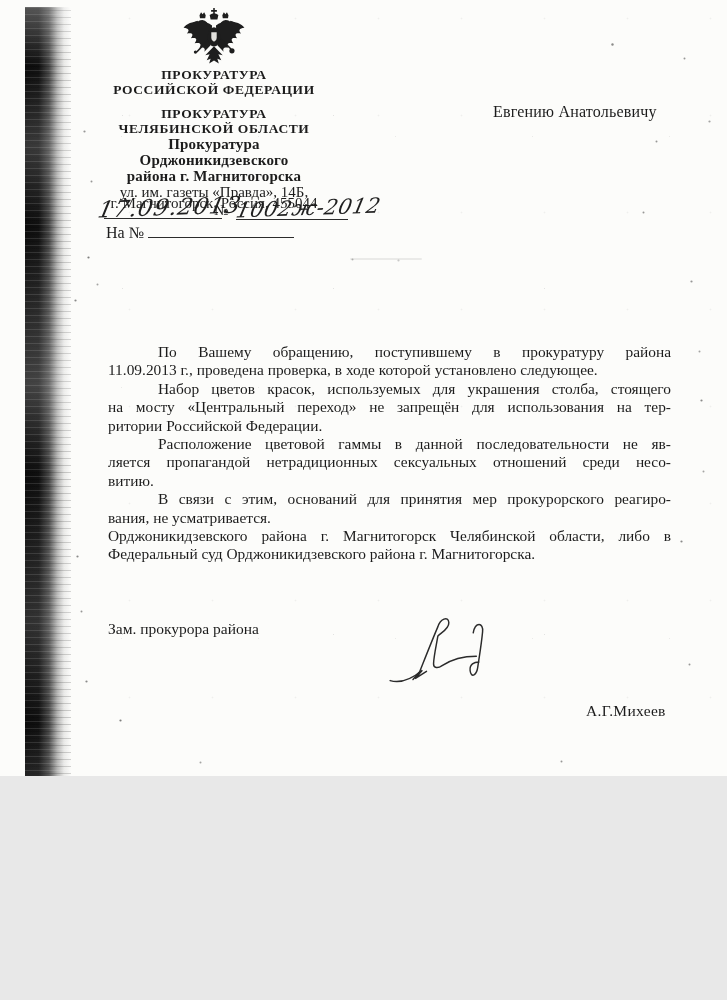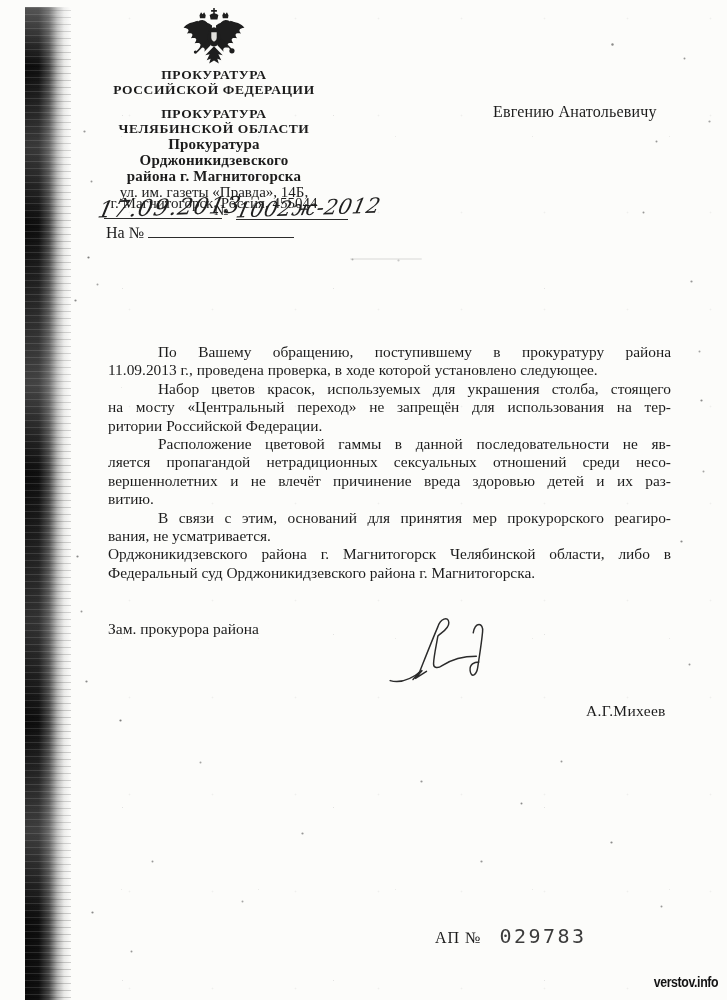--- a/index.html
+++ b/index.html
@@ -1,17 +1,17 @@
 <!DOCTYPE html>
 <html lang="ru"><head>
 <meta charset="utf-8">
 <style>
   html,body{margin:0;padding:0;background:#e8e8e8;}
   .page{
-    position:relative;width:727px;height:1000px;margin:0 auto;
+    position:relative;width:727px;height:776px;margin:0 auto;
     background-color:#fcfcfa;overflow:hidden;
     font-family:"Liberation Serif", serif;color:#1c1c1c;
     background-image:
       radial-gradient(circle, rgba(0,0,0,.10) .5px, transparent 1px),
       radial-gradient(circle, rgba(0,0,0,.07) .5px, transparent 1px),
       radial-gradient(circle, rgba(0,0,0,.05) .6px, transparent 1.2px);
     background-size:211px 173px,137px 251px,83px 97px;
     background-position:17px 29px,53px 11px,5px 67px;
   }
   
@@ -129,21 +129,20 @@
   <div class="addressee">Евгению Анатольевичу</div>
 
   <div class="body-text">
       <div class="bline ind jf">По Вашему обращению, поступившему  в прокуратуру района</div>
       <div class="bline">11.09.2013 г., проведена проверка,  в ходе которой установлено следующее.</div>
       <div class="bline ind jf">Набор цветов красок, используемых для украшения столба, стоящего</div>
       <div class="bline jf">на мосту «Центральный переход» не запрещён для использования на тер-</div>
       <div class="bline">ритории Российской Федерации.</div>
       <div class="bline ind jf">Расположение цветовой гаммы в данной последовательности не яв-</div>
       <div class="bline jf">ляется пропагандой нетрадиционных сексуальных отношений среди несо-</div>
-      <div class="bline jf">вершеннолетних и не влечёт  причинение вреда здоровью детей и их раз-</div>
       <div class="bline">витию.</div>
       <div class="bline ind jf">В связи с этим, оснований для принятия мер прокурорского реагиро-</div>
       <div class="bline">вания, не усматривается.</div>
       <div class="bline jf">Орджоникидзевского района г. Магнитогорск Челябинской области, либо в</div>
       <div class="bline">Федеральный суд Орджоникидзевского района г. Магнитогорска.</div>
     </div>
 
   <div class="pos1">Зам. прокурора района</div>
   <svg class="sig" viewBox="0 0 100 78" width="104" height="81" aria-hidden="true">
     <g fill="none" stroke="#2b2b2b" stroke-width="1.4" stroke-linecap="round">

